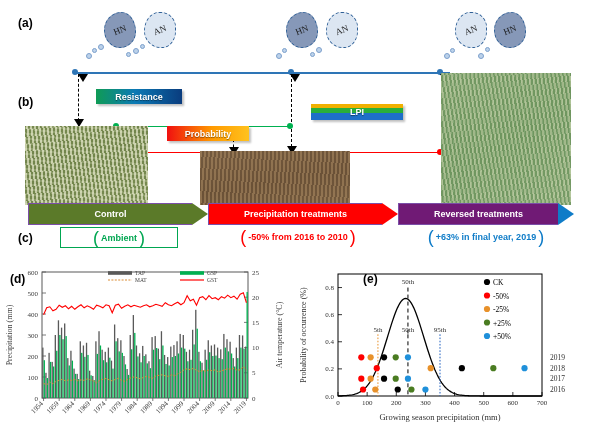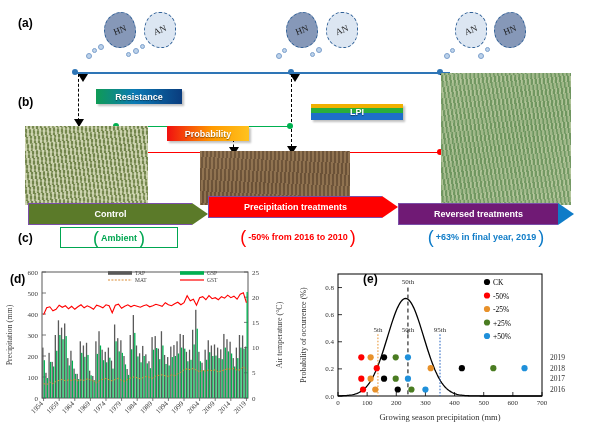--- a/index.html
+++ b/index.html
@@ -135,21 +135,21 @@
 <div class="photo ph-dry" style="left:200px;top:151px;width:150px;height:54px;"></div>
 <div class="photo ph-wet" style="left:441px;top:73px;width:130px;height:132px;"></div>
 
 <div class="abs panel-tag" style="left:18px;top:231px;">(c)</div>
 
 <div class="arrow" style="left:28px;top:203px;width:180px;height:22px;">
   <div class="body" style="flex:1;background:#5B7A29;border:1px solid #7B4EA8;border-right:none;">Control</div>
   <div class="head" style="border-left:16px solid #5B7A29;"></div>
 </div>
 
-<div class="arrow" style="left:208px;top:196px;width:190px;height:22px;">
+<div class="arrow" style="left:208px;top:203px;width:190px;height:22px;">
   <div class="body" style="flex:1;background:#FF0000;border:1px solid #7B4EA8;border-right:none;">Precipitation treatments</div>
   <div class="head" style="border-left:16px solid #FF0000;"></div>
 </div>
 
 <div class="arrow" style="left:398px;top:203px;width:176px;height:22px;">
   <div class="body" style="flex:1;background:#701a75;border:1px solid #7B4EA8;border-right:none;">Reversed treatments</div>
   <div class="head" style="border-left:16px solid #0F7CC8;"></div>
 </div>
 
 <div class="paren" style="left:60px;top:227px;width:116px;height:19px;border:1px solid #00A651;color:#00A651;">

